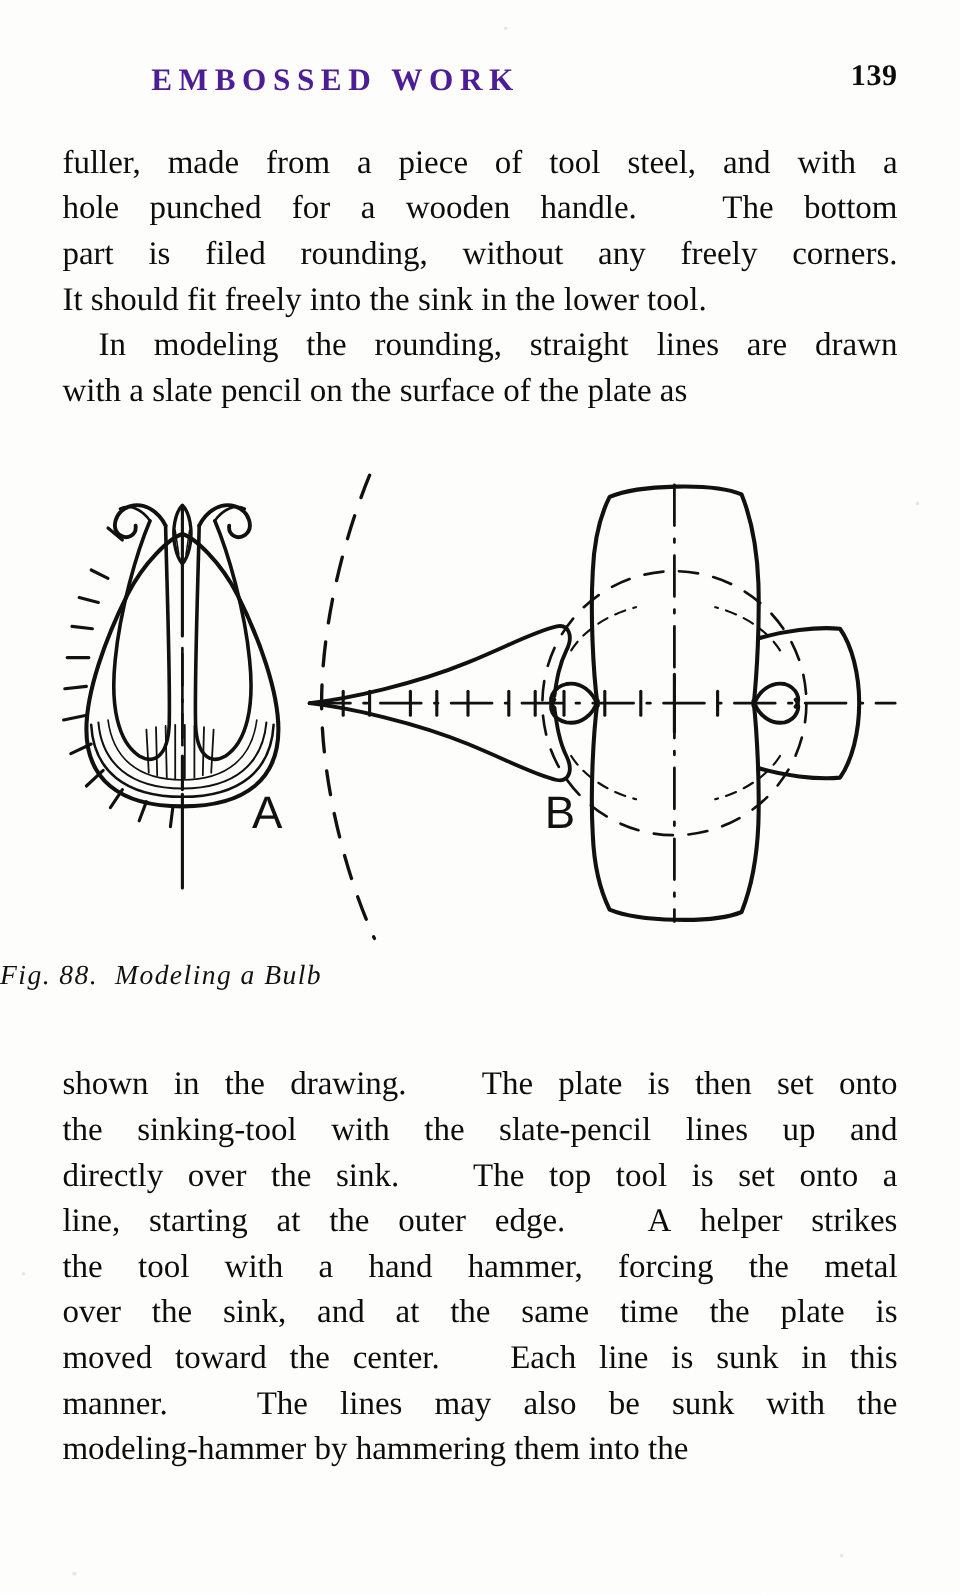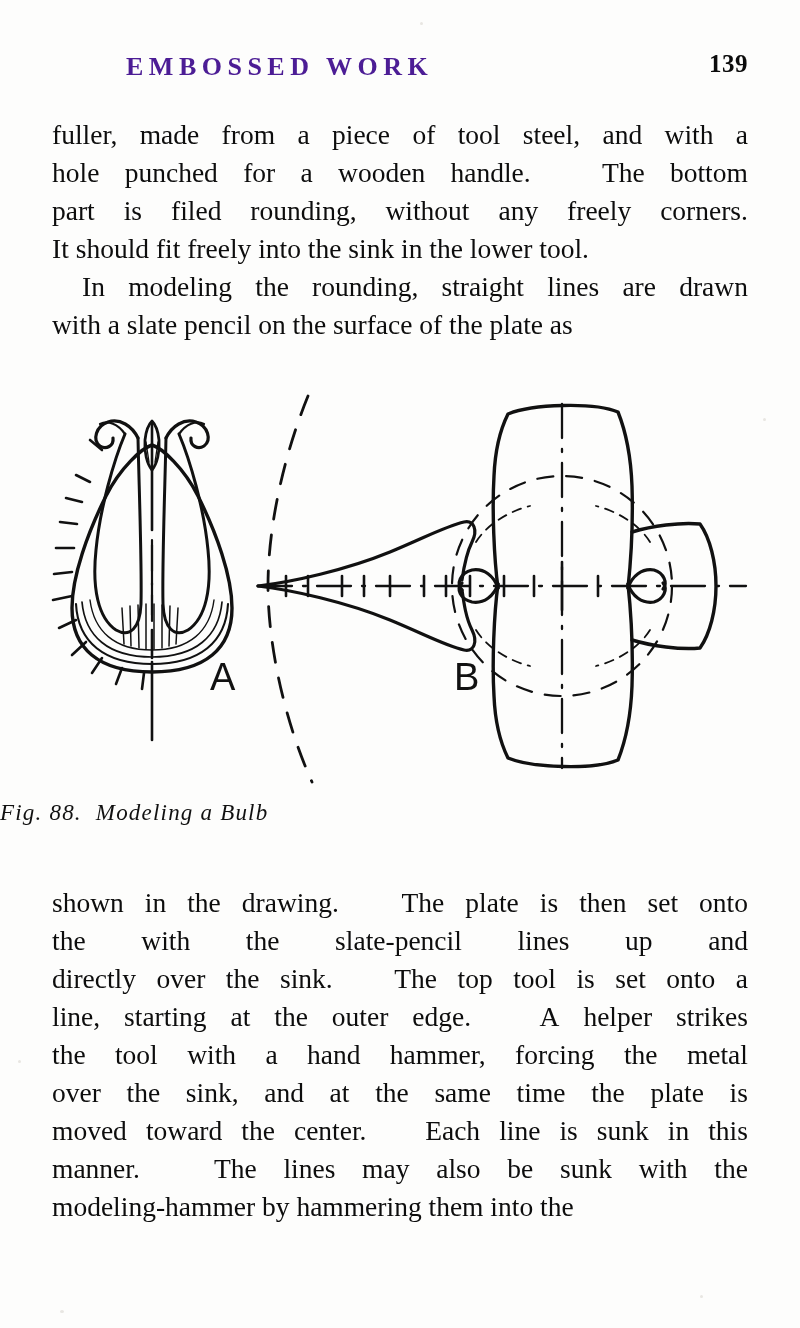--- a/index.html
+++ b/index.html
@@ -353,20 +353,21 @@
           <span>   </span>
           <span>The</span>
           <span>plate</span>
           <span>is</span>
           <span>then</span>
           <span>set</span>
           <span>onto</span>
         </span>
         <span class="tline just">
           <span>the</span>
+          <span>sinking-tool</span>
           <span>with</span>
           <span>the</span>
           <span>slate-pencil</span>
           <span>lines</span>
           <span>up</span>
           <span>and</span>
         </span>
         <span class="tline just">
           <span>directly</span>
           <span>over</span>

